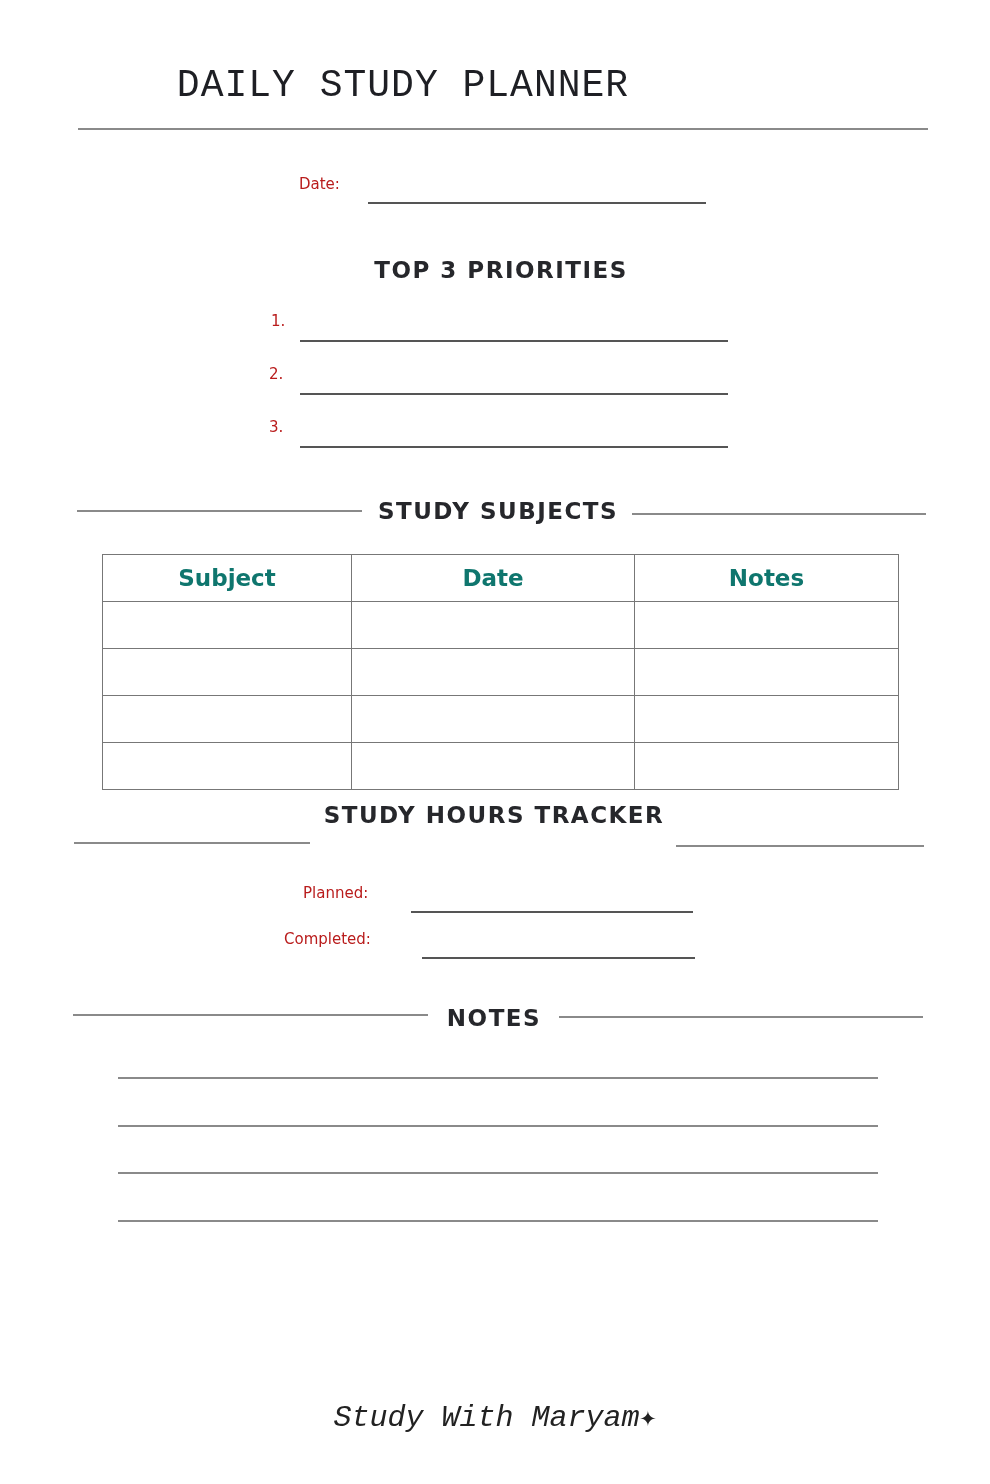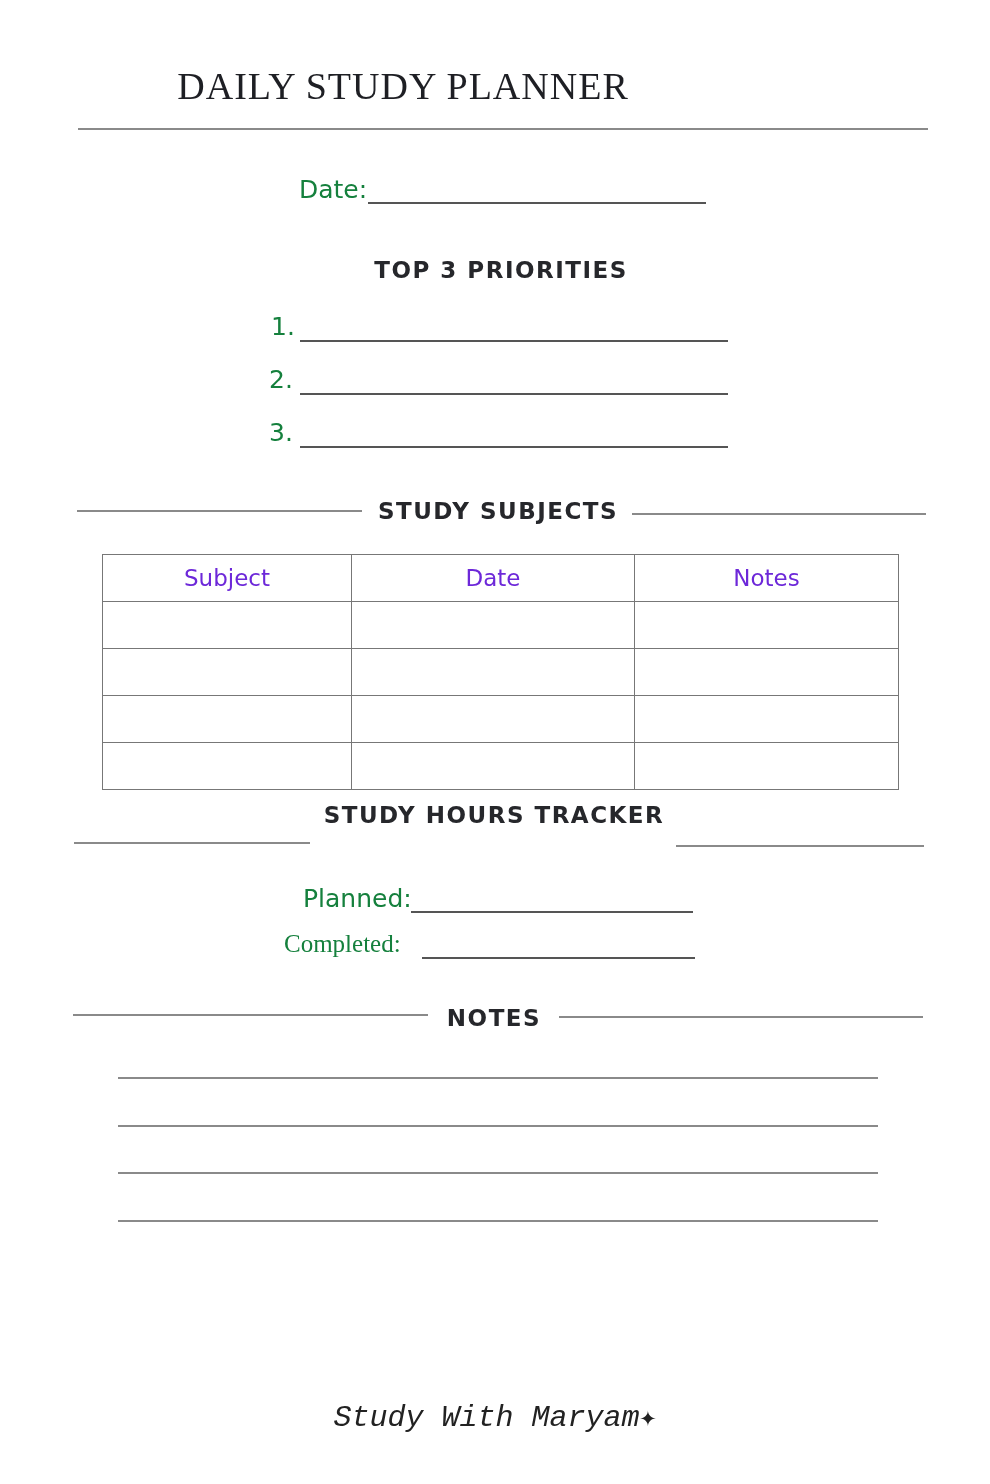--- a/index.html
+++ b/index.html
@@ -1,24 +1,24 @@
 <!DOCTYPE html>
 <html><head>
 <meta charset="utf-8">
 <style>
   html,body{margin:0;padding:0;background:#fff;}
   body{width:990px;height:1484px;position:relative;overflow:hidden;color:#222;font-family:"DejaVu Sans",sans-serif;}
   .abs{position:absolute;}
-  .title{left:0;width:806px;top:64px;text-align:center;font-family:Liberation Serif, serif;font-size:38px;letter-spacing:1px;color:#1e1f24;}
+  .title{left:0;width:806px;top:64px;text-align:center;font-family:Liberation Mono, monospace;font-size:38px;letter-spacing:1px;color:#1e1f24;}
   .rule{background:#8a8a8a;height:2px;}
   .hline{background:#555;height:1.5px;}
-  .lbl{font-size:25px;color:#15803d;}
+  .lbl{font-size:15px;color:#b91c1c;}
   .sec{font-size:23px;font-weight:bold;letter-spacing:1.5px;color:#26272b;text-align:center;}
   table{border-collapse:collapse;position:absolute;left:102px;top:554px;width:797px;}
-  td,th{border:1.5px solid #777;height:44px;font-weight:normal;font-size:23px;color:#6d28d9;margin-top:47px;}
+  td,th{border:1.5px solid #777;height:44px;font-weight:bold;font-size:23px;color:#0f766e;margin-top:47px;}
   th{height:44px;}
   .sig{left:0;width:990px;top:1400px;text-align:center;font-family:Liberation Mono, monospace;font-style:italic;font-size:30px;color:#222;}
 </style>
 </head>
 <body>
 
 <div class="abs title">DAILY STUDY PLANNER</div>
 <div class="abs rule" style="left:78px;top:128px;width:850px;"></div>
 
 <span class="abs lbl" style="left:299px;top:175px;">Date:</span>
@@ -65,21 +65,21 @@
       </tr>
 </tbody>
   </table>
 
 <div class="abs rule" style="left:74px;top:842px;width:236px;height:1.5px;"></div>
 <div class="abs sec" style="left:0;width:988px;top:802px;">STUDY HOURS TRACKER</div>
 <div class="abs rule" style="left:676px;top:845px;width:248px;height:1.5px;"></div>
 
 <span class="abs lbl" style="left:303px;top:884px;text-align:center;">Planned:</span>
 <div class="abs hline" style="left:411px;top:911px;width:282px;"></div>
-<span class="abs lbl" style="left:284px;top:930px;font-family:Liberation Serif, serif;">Completed:</span>
+<span class="abs lbl" style="left:284px;top:930px;">Completed:</span>
 <div class="abs hline" style="left:422px;top:957px;width:273px;"></div>
 
 <div class="abs rule" style="left:73px;top:1014px;width:355px;height:1.5px;"></div>
 <div class="abs sec" style="left:0;width:988px;top:1005px;">NOTES</div>
 <div class="abs rule" style="left:559px;top:1016px;width:364px;height:1.5px;"></div>
 
 <div class="abs rule" style="left:118px;top:1077px;width:760px;height:1.5px;"></div>
 <div class="abs rule" style="left:118px;top:1125px;width:760px;height:1.5px;"></div>
 <div class="abs rule" style="left:118px;top:1172px;width:760px;height:1.5px;"></div>
 <div class="abs rule" style="left:118px;top:1220px;width:760px;height:1.5px;"></div>

